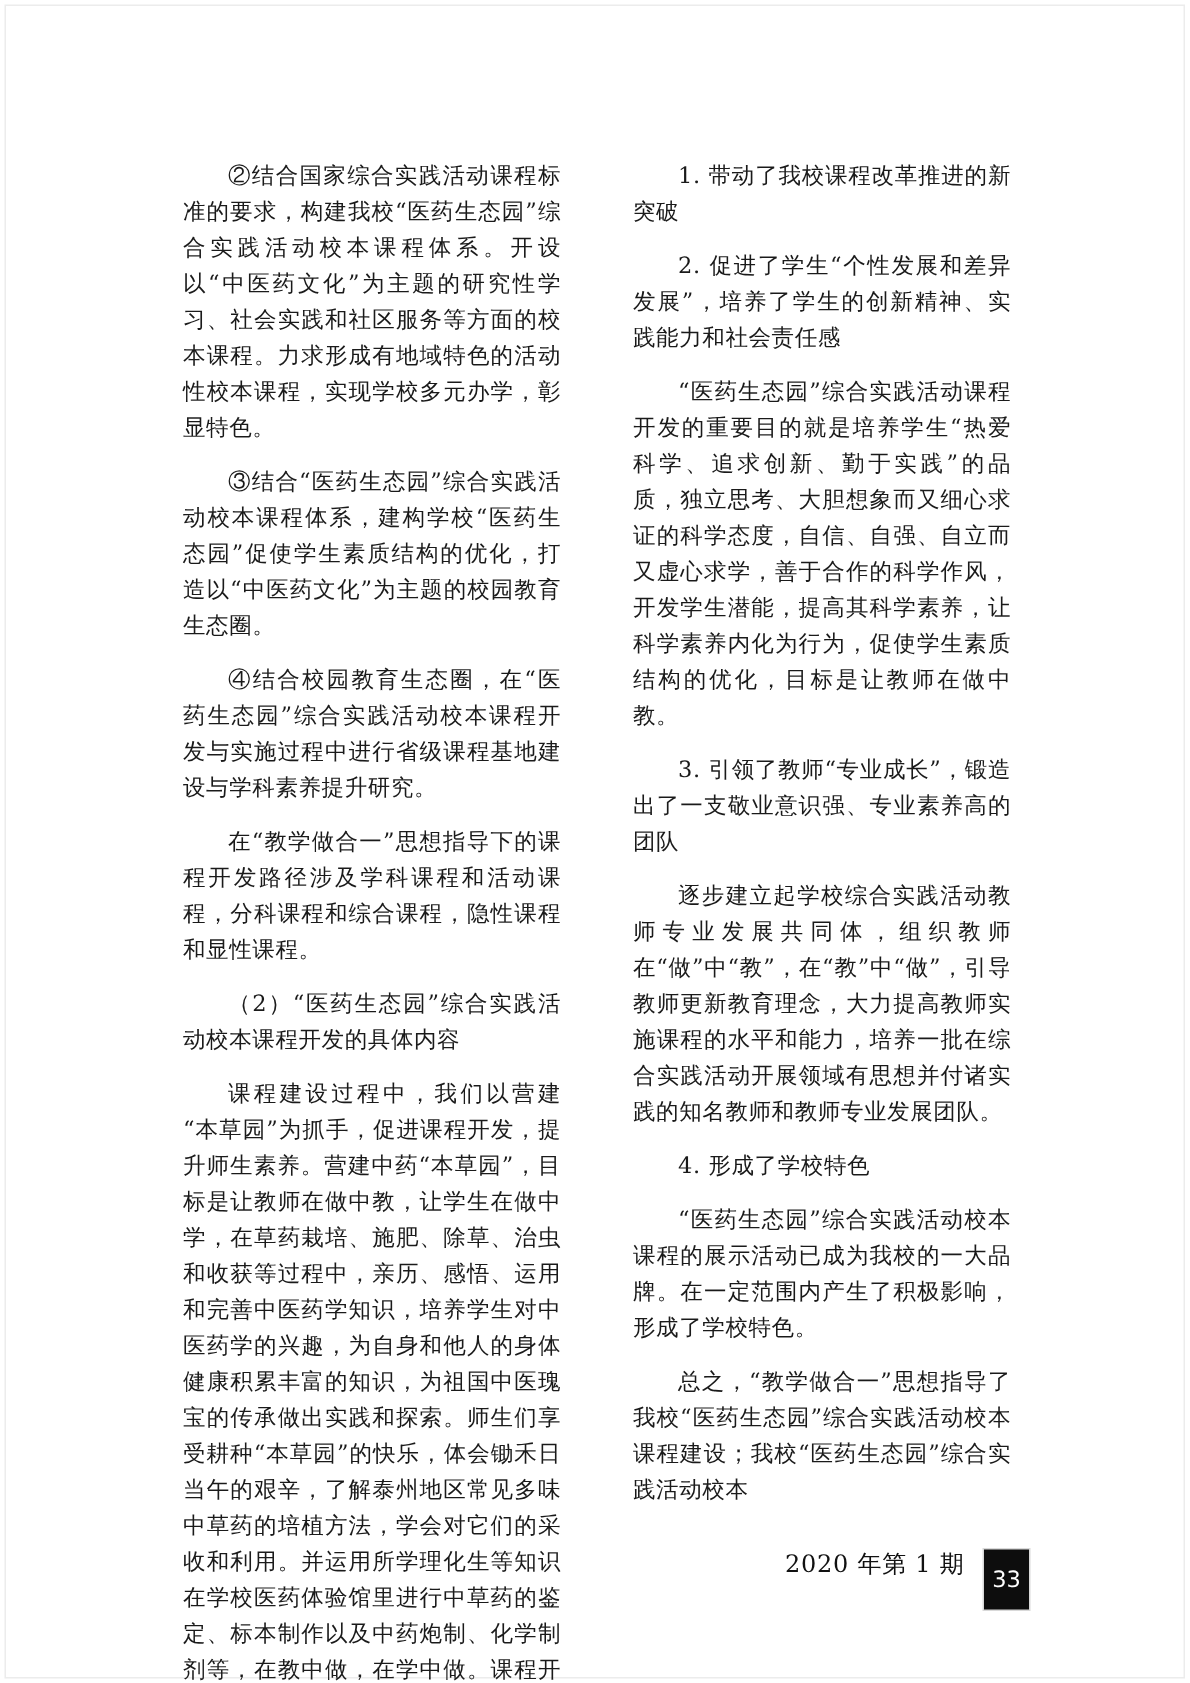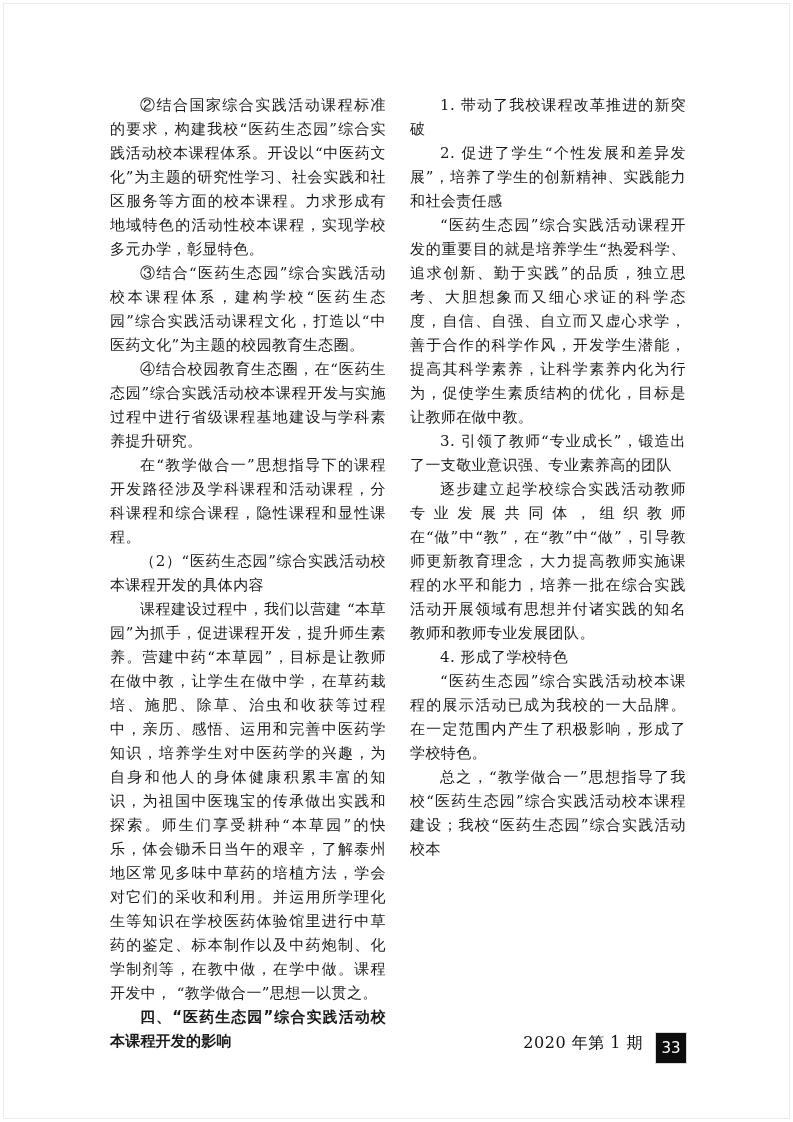--- a/index.html
+++ b/index.html
@@ -30,21 +30,21 @@
     gap: 24px;
   }
   .column {
     width: 276px;
     font-size: 15px;
     line-height: 24px;
     text-align: justify;
     letter-spacing: 0.4px;
   }
   .column p {
-    margin: 0;
+    margin: 12px;
     padding: 0;
     text-indent: 2em;
   }
   .column p.heading {
     font-family: "DejaVu Sans", "Liberation Sans", sans-serif;
     font-weight: bold;
     letter-spacing: 0.2px;
   }
   .footer {
     position: absolute;
@@ -57,40 +57,40 @@
     align-items: flex-start;
     gap: 13px;
   }
   .footer .issue {
     font-size: 16px;
     letter-spacing: 0.5px;
     color: #111;
   }
   .footer .page-badge {
     width: 30px;
-    height: 30px;
+    height: 40px;
     background: #0d0d0d;
     color: #ffffff;
     font-family: "DejaVu Sans", "Liberation Sans", sans-serif;
     font-size: 15px;
     display: flex;
     align-items: center;
     justify-content: center;
     box-shadow: 0 0 0 1px #d9d9d9;
   }
 </style>
 </head>
 <body>
 
 <div class="sheet-edge"></div>
 
 <div class="columns">
   <div class="column">
     <p>②结合国家综合实践活动课程标准的要求，构建我校“医药生态园”综合实践活动校本课程体系。开设以“中医药文化”为主题的研究性学习、社会实践和社区服务等方面的校本课程。力求形成有地域特色的活动性校本课程，实现学校多元办学，彰显特色。</p>
-    <p>③结合“医药生态园”综合实践活动校本课程体系，建构学校“医药生态园”综合实践活动课程文化，打造以“中医药文化”为主题的校园教育生态圈。</p>
+    <p>③结合“医药生态园”综合实践活动校本课程体系，建构学校“医药生态园”促使学生素质结构的优化，打造以“中医药文化”为主题的校园教育生态圈。</p>
     <p>④结合校园教育生态圈，在“医药生态园”综合实践活动校本课程开发与实施过程中进行省级课程基地建设与学科素养提升研究。</p>
     <p>在“教学做合一”思想指导下的课程开发路径涉及学科课程和活动课程，分科课程和综合课程，隐性课程和显性课程。</p>
     <p>（2）“医药生态园”综合实践活动校本课程开发的具体内容</p>
     <p>课程建设过程中，我们以营建 “本草园”为抓手，促进课程开发，提升师生素养。营建中药“本草园”，目标是让教师在做中教，让学生在做中学，在草药栽培、施肥、除草、治虫和收获等过程中，亲历、感悟、运用和完善中医药学知识，培养学生对中医药学的兴趣，为自身和他人的身体健康积累丰富的知识，为祖国中医瑰宝的传承做出实践和探索。师生们享受耕种“本草园”的快乐，体会锄禾日当午的艰辛，了解泰州地区常见多味中草药的培植方法，学会对它们的采收和利用。并运用所学理化生等知识在学校医药体验馆里进行中草药的鉴定、标本制作以及中药炮制、化学制剂等，在教中做，在学中做。课程开发中， “教学做合一”思想一以贯之。</p>
     <p class="heading">四、“医药生态园”综合实践活动校本课程开发的影响</p>
   </div>
   <div class="column">
     <p>1. 带动了我校课程改革推进的新突破</p>
     <p>2. 促进了学生“个性发展和差异发展”，培养了学生的创新精神、实践能力和社会责任感</p>
     <p>“医药生态园”综合实践活动课程开发的重要目的就是培养学生“热爱科学、追求创新、勤于实践”的品质，独立思考、大胆想象而又细心求证的科学态度，自信、自强、自立而又虚心求学，善于合作的科学作风，开发学生潜能，提高其科学素养，让科学素养内化为行为，促使学生素质结构的优化，目标是让教师在做中教。</p>

